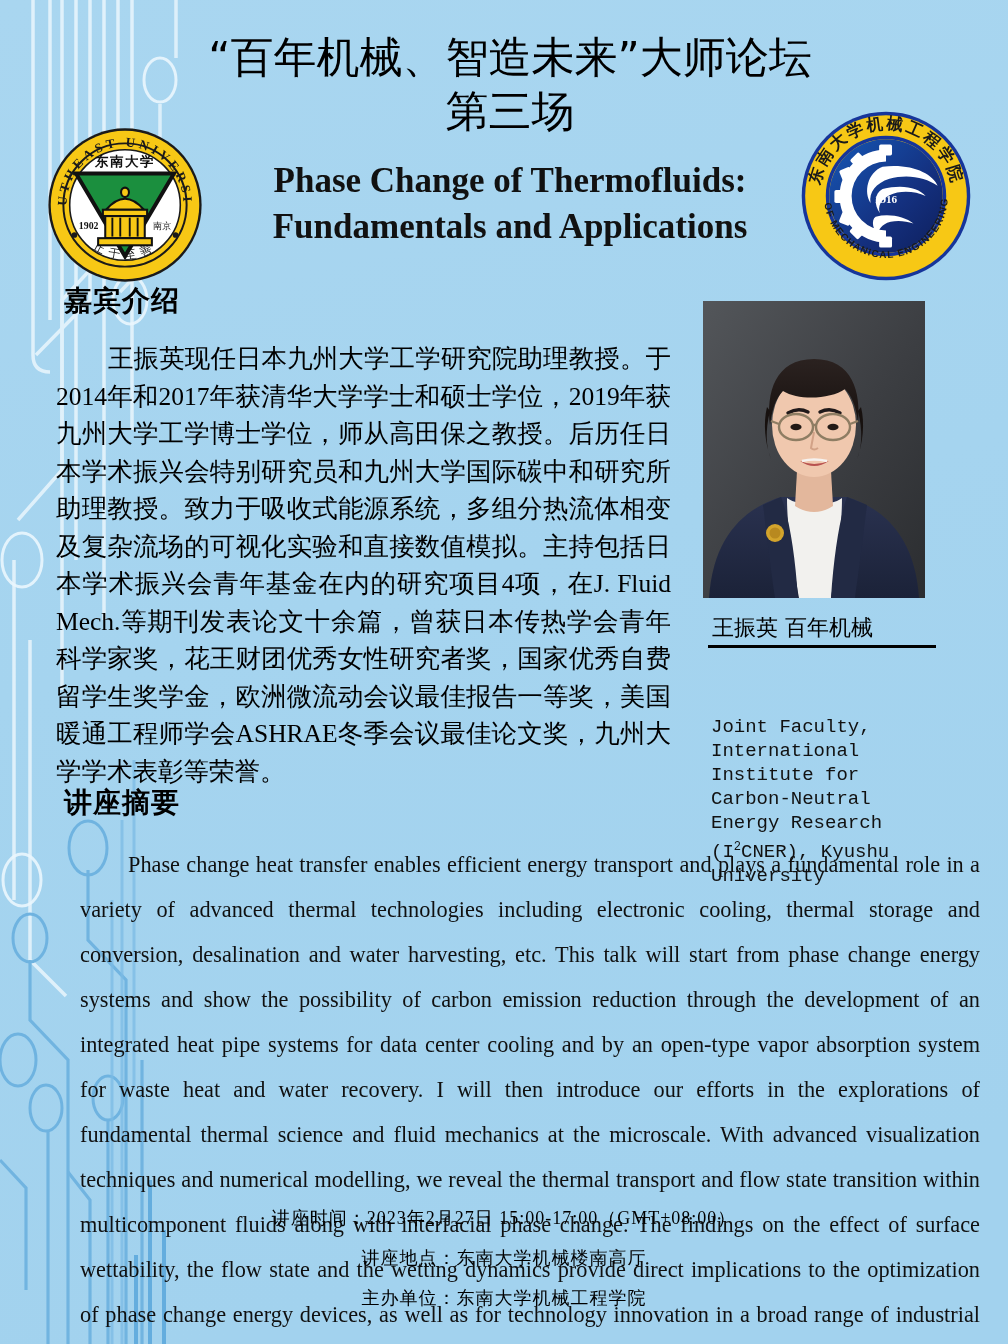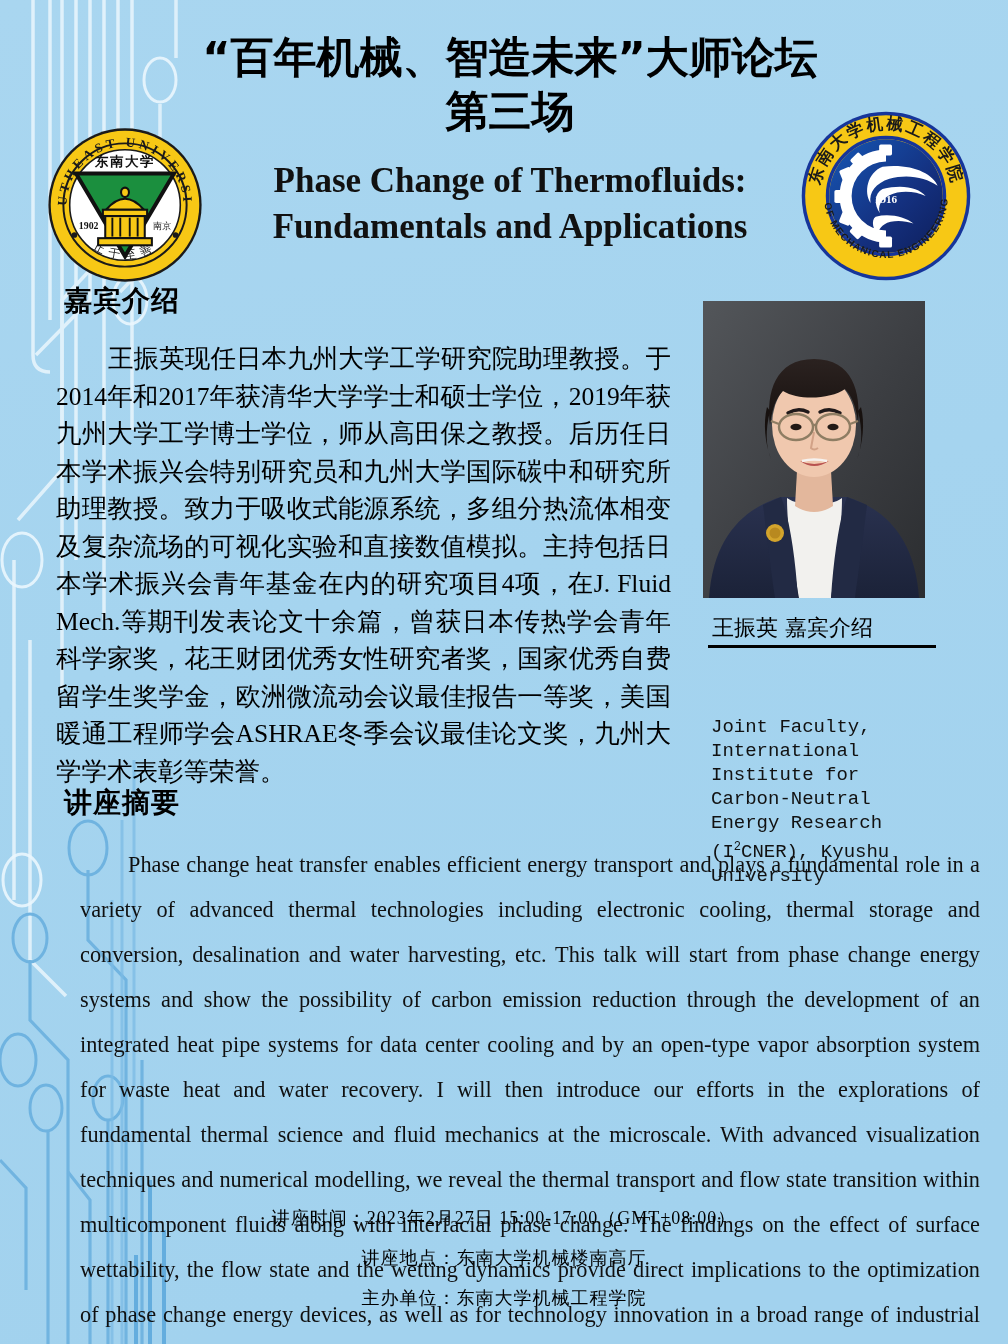--- a/index.html
+++ b/index.html
@@ -18,21 +18,21 @@
   .bg-svg{position:absolute;left:0;top:0;width:1008px;height:1344px;pointer-events:none;}
 
   
   .logo-left{position:absolute;left:46px;top:126px;width:158px;height:158px;}
   .logo-right{position:absolute;left:800px;top:110px;width:172px;height:172px;}
 
   .title-zh{
     position:absolute;left:150px;top:30px;width:720px;
     text-align:center;
     font-family:"DejaVu Sans","Liberation Sans",sans-serif;
-    font-weight:bold;
+    font-weight:normal;
     font-size:43px;line-height:54px;
     color:#000;
     letter-spacing:0px;
   }
   .title-en{
     position:absolute;left:170px;top:158px;width:680px;
     text-align:center;
     font-family:"Liberation Serif","DejaVu Serif",serif;
     font-weight:bold;
     font-size:35px;line-height:46px;
@@ -323,21 +323,21 @@
       <path d="M111,131 L108,147 Q111,150 115,147" stroke="#d2a287" stroke-width="2" fill="none"></path>
 
       <path d="M97,160 Q111,170 126,160 Q111,166 97,160 Z" fill="#b8524f"></path>
       <path d="M99,160 Q111,157 124,160" stroke="#f6f2ef" stroke-width="2.4" fill="none"></path>
 
       <circle cx="72" cy="232" r="9" fill="#d3a42c"></circle>
       <circle cx="72" cy="232" r="5.5" fill="#b8891f"></circle>
     </svg>
   </div>
 
-  <div class="speaker-name">王振英  嘉宾介绍</div>
+  <div class="speaker-name">王振英  百年机械</div>
   <div class="name-rule"></div>
   <div class="affil" id="affil2"><span>Joint Faculty, International Institute for Carbon-Neutral Energy Research (I</span><sup>2</sup><span>CNER), Kyushu University</span></div>
 
   <div class="sec-head" id="sec-abstract">讲座摘要</div>
   <div class="abstract">Phase change heat transfer enables efficient energy transport and plays a fundamental role in a variety of advanced thermal technologies including electronic cooling, thermal storage and conversion, desalination and water harvesting, etc. This talk will start from phase change energy systems and show the possibility of carbon emission reduction through the development of an integrated heat pipe systems for data center cooling and by an open-type vapor absorption system for waste heat and water recovery. I will then introduce our efforts in the explorations of fundamental thermal science and fluid mechanics at the microscale. With advanced visualization techniques and numerical modelling, we reveal the thermal transport and flow state transition within multicomponent fluids along with interfacial phase change. The findings on the effect of surface wettability, the flow state and the wetting dynamics provide direct implications to the optimization of phase change energy devices, as well as for technology innovation in a broad range of industrial applications such as steel making, 3D printing, and bio-microfluidics.</div>
 
   <div class="footer">
     <div>讲座时间：2023年2月27日 15:00-17:00（GMT+08:00）</div>
     <div>讲座地点：东南大学机械楼南高厅</div>
     <div>主办单位：东南大学机械工程学院</div>

